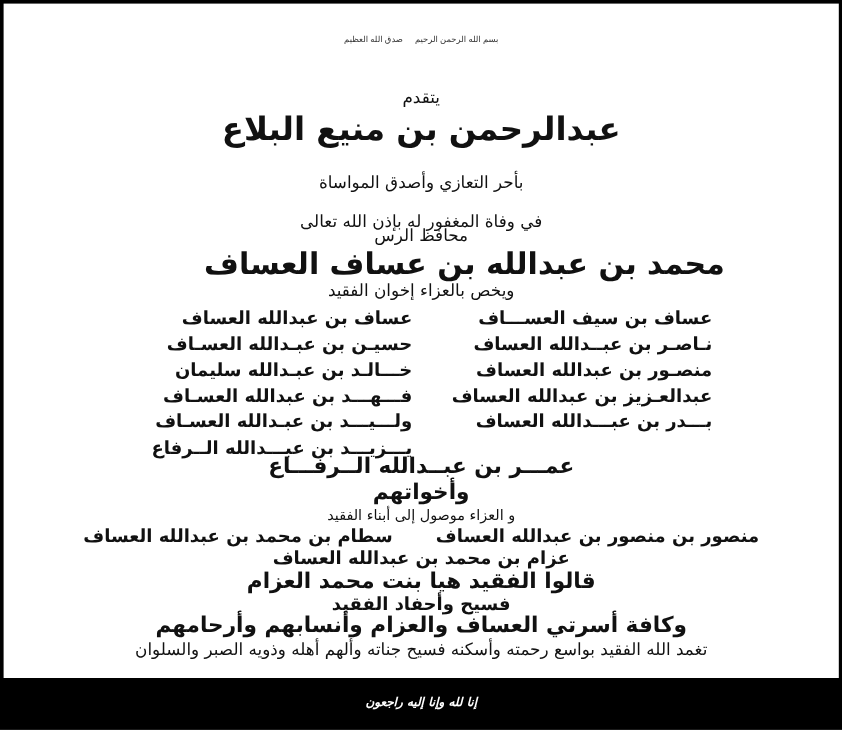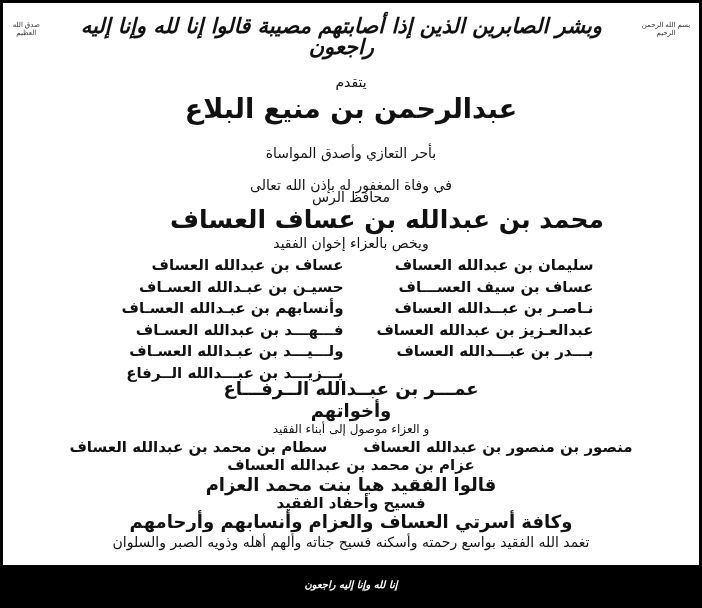--- a/index.html
+++ b/index.html
@@ -34,45 +34,44 @@
   .footer-band { position: absolute; left: 0; top: 565px; width: 702px; height: 43px; background: #000; display: flex; justify-content: center; align-items: flex-start; padding-top: 14px; }
   .footer-verse { font-family: "DejaVu Serif", serif; font-size: 10px; font-style: italic; font-weight: bold; color: #fff; direction: rtl; }
 </style>
 </head>
 <body>
 
 <div class="page">
 
   <div class="verse-row">
     <span class="verse-small">بسم الله الرحمن الرحيم</span>
-    <span class="verse-main">وبشر الصابرين الذين إذا أصابتهم مصيبة قالوا إنا لله وإنا إليه راجعون</span>
     <span class="verse-small">صدق الله العظيم</span>
   </div>
 
   <div class="line med" style="top:72px;">يتقدم</div>
   <div class="line huge" style="top:92px;">عبدالرحمن بن منيع البلاع</div>
 
   <div class="line med" style="top:143px;">بأحر التعازي وأصدق المواساة</div>
   <div class="line med" style="top:175px;">في وفاة المغفور له بإذن الله تعالى</div>
   <div class="line med" style="top:187px;">محافظ الرس</div>
   <div class="line big2" style="top:204px;margin-left:36px;">محمد بن عبدالله بن عساف العساف</div>
   <div class="line med" style="top:233px;">ويخص بالعزاء إخوان الفقيد</div>
 
   <div class="names-grid">
     <div class="names-col right">
-      <div class="name-item">سليمان بن عبدالله العساف</div>
       <div class="name-item">عساف بن سيف العســـاف</div>
       <div class="name-item">نـاصـر بن عبــدالله  العساف</div>
+      <div class="name-item">منصـور بن عبدالله العساف</div>
       <div class="name-item">عبدالعـزيز بن عبدالله  العساف</div>
       <div class="name-item">بـــدر بن عبـــدالله  العساف</div>
     </div>
     <div class="names-col left">
       <div class="name-item">عساف بن عبدالله  العساف</div>
       <div class="name-item">حسيـن بن عبـدالله العسـاف</div>
-      <div class="name-item">وأنسابهم بن عبـدالله  العسـاف</div>
+      <div class="name-item">خـــالـد بن عبـدالله  سليمان</div>
       <div class="name-item">فـــهـــد بن عبدالله العسـاف</div>
       <div class="name-item">ولـــيـــد بن عبـدالله  العسـاف</div>
       <div class="name-item">يـــزيـــد بن عبـــدالله الــرفاع</div>
     </div>
   </div>
 
   <div class="line bold-lg" style="top:377px;">عمـــر بن عبــدالله الــرفـــاع</div>
   <div class="line bold-lg" style="top:399px;">وأخواتهم</div>
 
   <div class="line small" style="top:420px;">و العزاء موصول إلى أبناء الفقيد</div>

